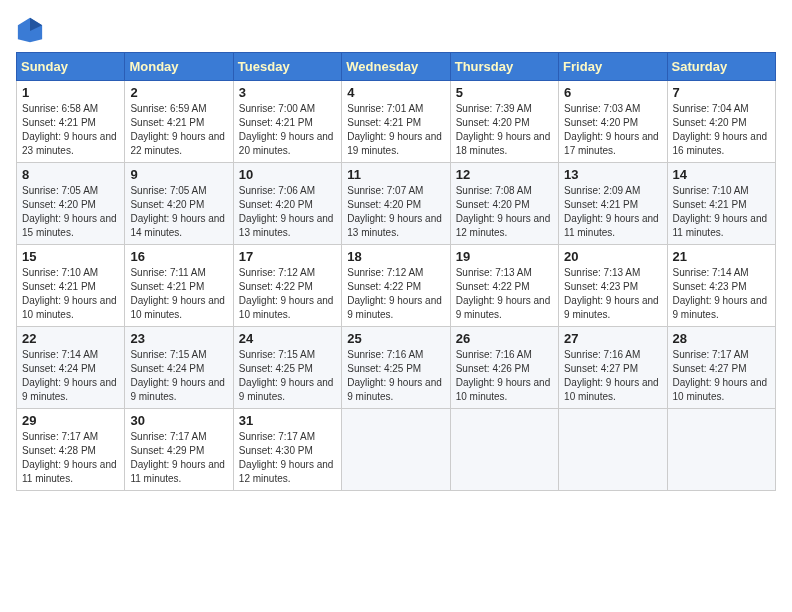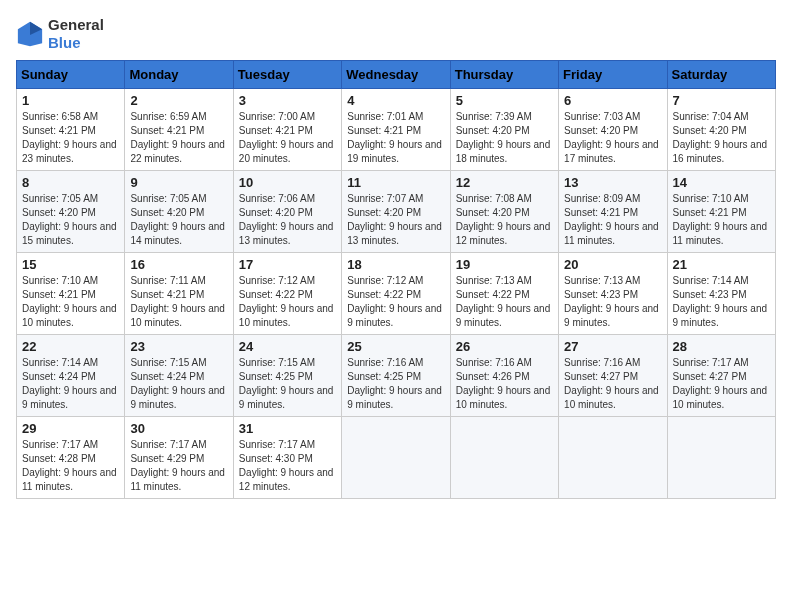--- a/index.html
+++ b/index.html
@@ -45,21 +45,21 @@
       font-size: 14px;
       color: #444;
     }
     .calendar {
       width: 100%;
       border-collapse: collapse;
       font-size: 11px;
     }
     .calendar th {
       background: #3a7bd5;
-      color: #000000;
+      color: #fef9c3;
       padding: 6px 4px;
       text-align: left;
       font-size: 13px;
       font-weight: bold;
       border: 1px solid #2a5db5;
     }
     .calendar td {
       border: 1px solid #ccc;
       vertical-align: top;
       padding: 4px 5px;
@@ -88,24 +88,20 @@
   </style>
 </head>
 <body>
 
 <div class="header">
   <div class="logo">
     <svg class="logo-icon" viewBox="0 0 30 30">
       <polygon points="15,2 28,10 28,25 15,28 2,25 2,10" fill="#3a7bd5"></polygon>
       <polygon points="15,2 28,10 15,16" fill="#2255a0"></polygon>
     </svg>
-    <div class="logo-text">
-      <div class="general">General</div>
-      <div class="blue">Blue</div>
-    </div>
   </div>
   <div class="title-block">
   </div>
 </div>
 
 <table class="calendar">
   <thead>
     <tr>
     <th>Sunday</th>
         <th>Monday</th>
@@ -212,21 +208,21 @@
           <span class="day-num">12</span>
           <div class="day-info">
             <div>Sunrise: 7:08 AM</div>
             <div>Sunset: 4:20 PM</div>
             <div>Daylight: 9 hours and 12 minutes.</div>
           </div>
         </td>
         <td>
           <span class="day-num">13</span>
           <div class="day-info">
-            <div>Sunrise: 8:09 AM</div>
+            <div>Sunrise: 2:09 AM</div>
             <div>Sunset: 4:21 PM</div>
             <div>Daylight: 9 hours and 11 minutes.</div>
           </div>
         </td>
         <td>
           <span class="day-num">14</span>
           <div class="day-info">
             <div>Sunrise: 7:10 AM</div>
             <div>Sunset: 4:21 PM</div>
             <div>Daylight: 9 hours and 11 minutes.</div>

